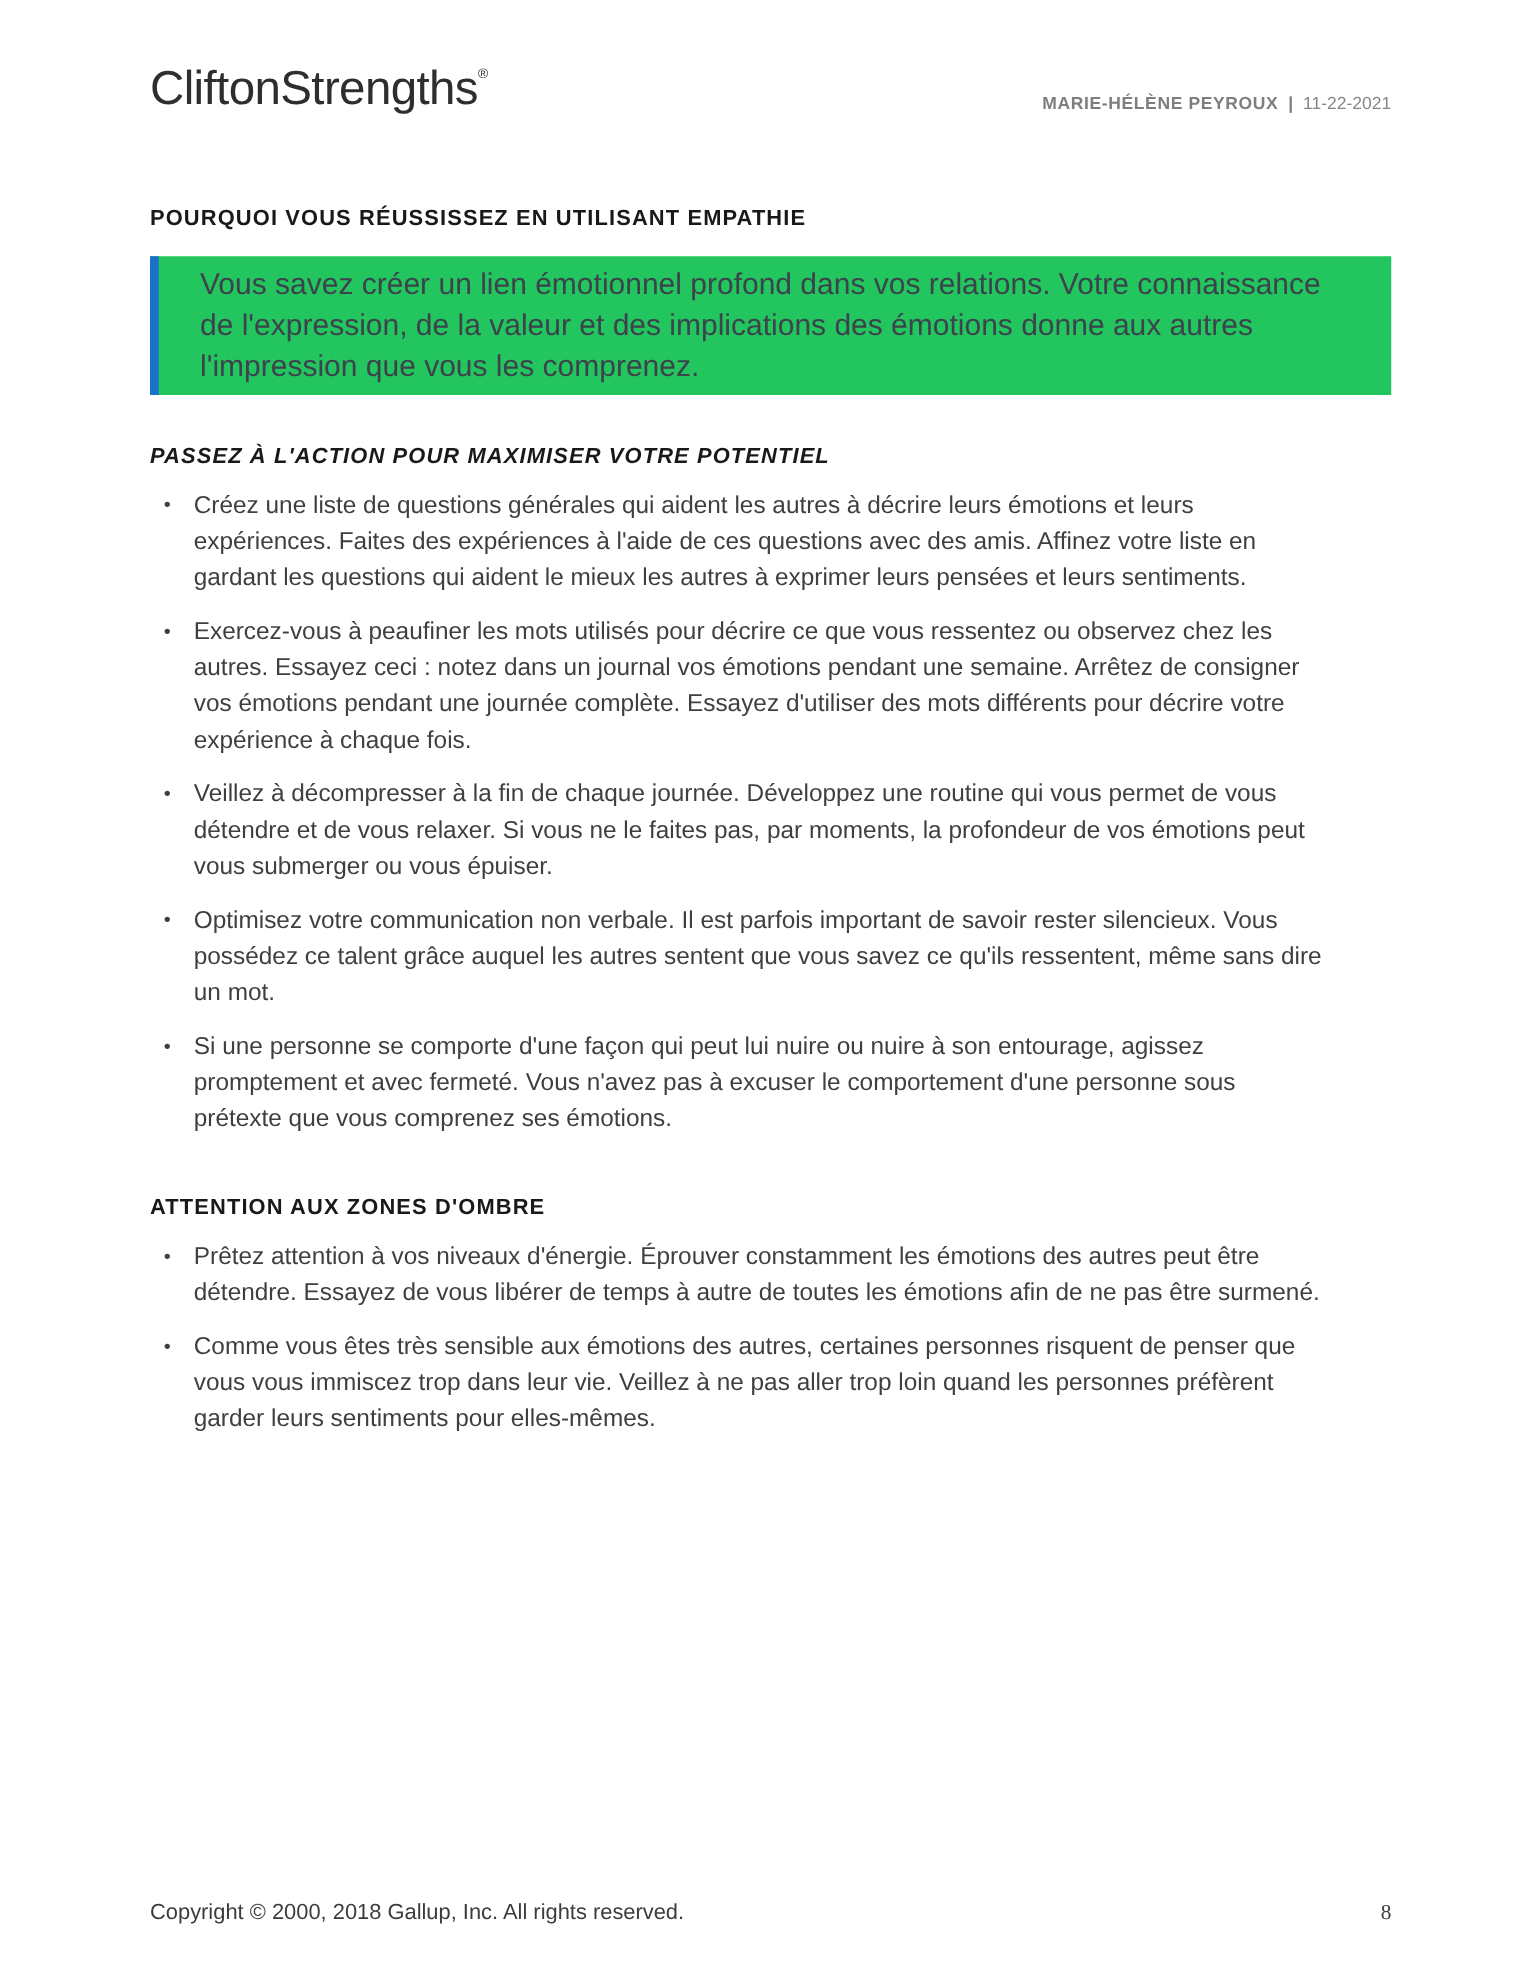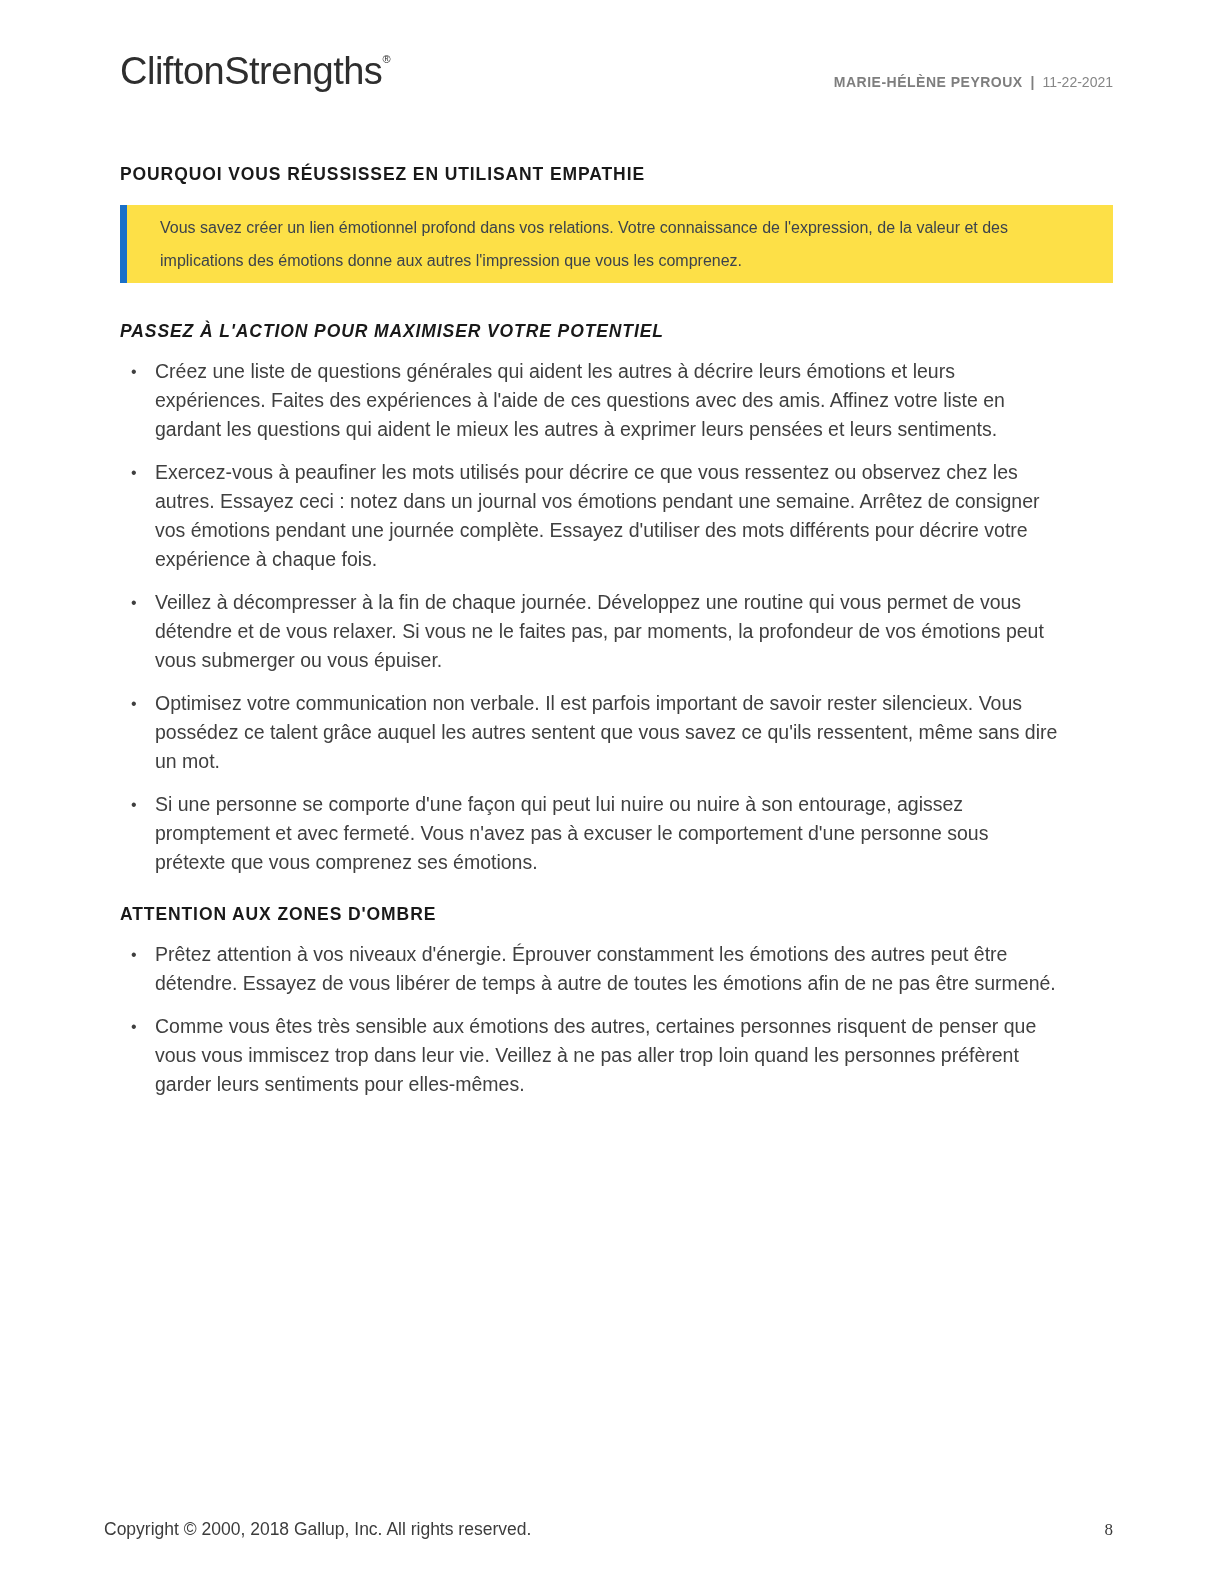--- a/index.html
+++ b/index.html
@@ -52,29 +52,29 @@
   
   h2.sec-heading {
     font-size: 17.5px;
     font-weight: 700;
     letter-spacing: 0.9px;
     color: #191919;
     line-height: 22px;
   }
   .h-why    { margin-top: 73px; }
   .h-action { margin-top: 37px; font-style: italic; }
-  .h-blind  { margin-top: 26px; }
+  .h-blind  { margin-top: 44px; }
 
   
   .quote-box {
     margin-top: 20px;
-    background: #fde047;
+    background: #22c55e;
     border-left: 7px solid #1b70c8;
     padding: 6px 56px 6px 33px;
-    font-size: 16px;
+    font-size: 24px;
     line-height: 33px;
     color: #3c434c;
   }
 
   
   .intro {
     margin-top: 13px;
     font-style: italic;
     font-size: 20px;
     line-height: 31px;
@@ -102,21 +102,21 @@
     color: #3f3f3f;
   }
   ul.blist .btext {
     flex: 1;
     max-width: 905px;
   }
 
   
   .ftr {
     position: absolute;
-    left: 104px;
+    left: 120px;
     right: 111px;
     bottom: 44px;
     display: flex;
     justify-content: space-between;
     align-items: baseline;
   }
   .ftr .copy {
     font-size: 17.5px;
     color: #3c3c3c;
   }

